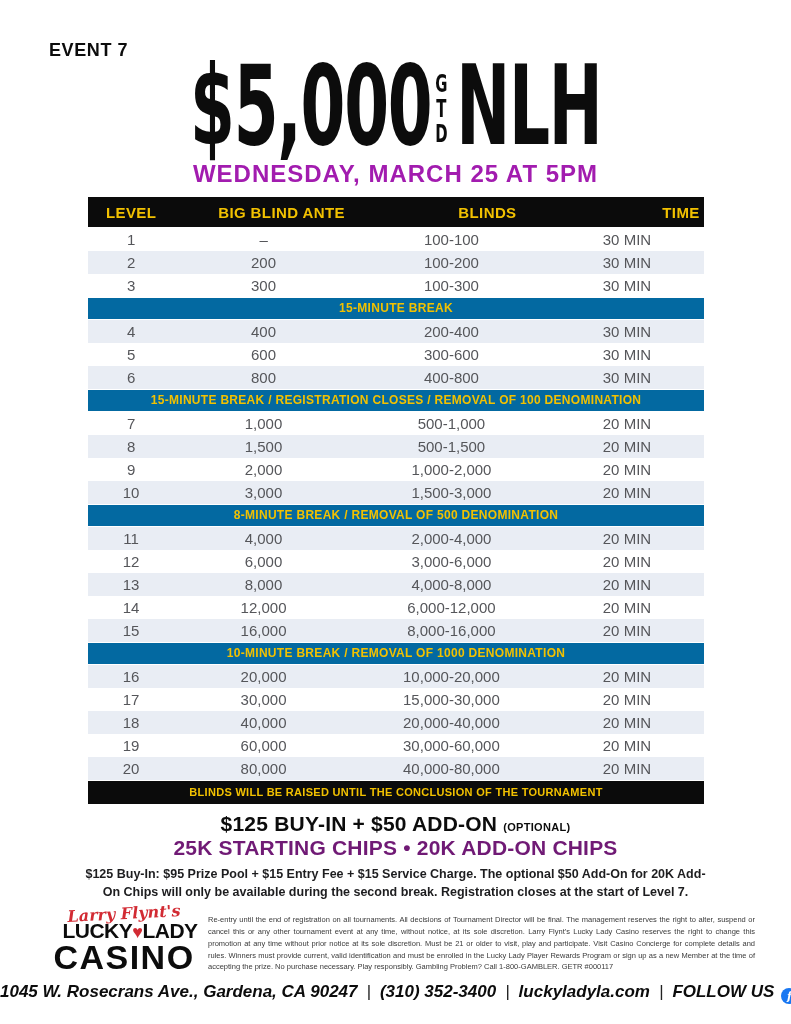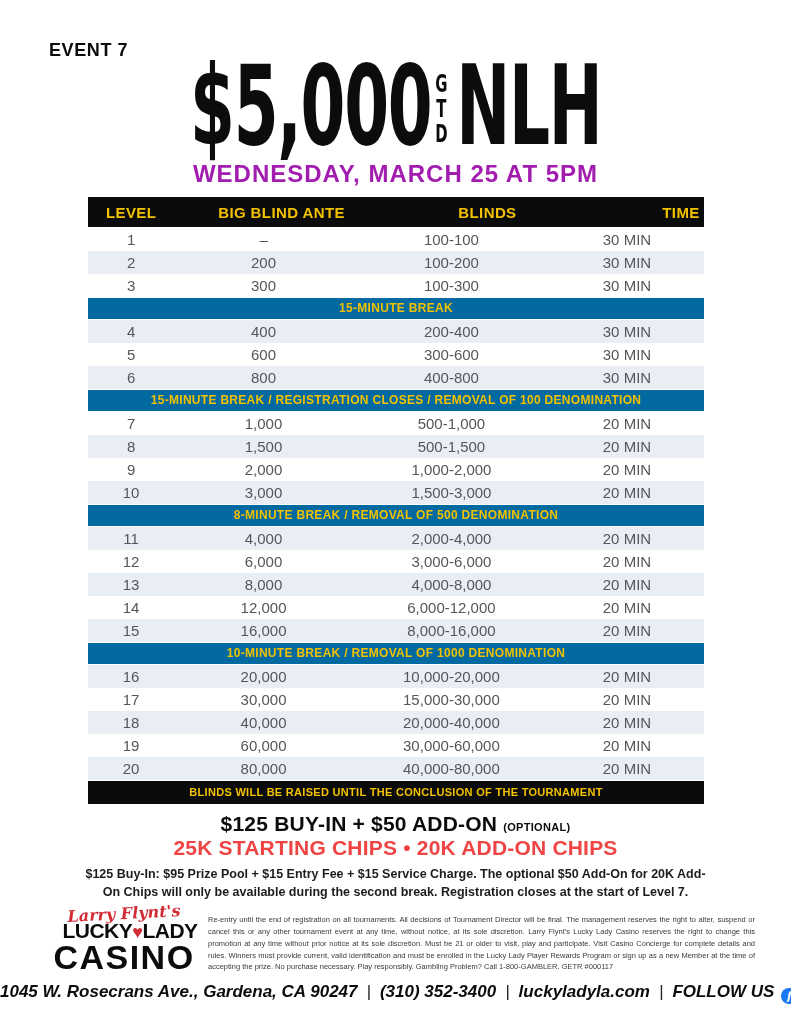--- a/index.html
+++ b/index.html
@@ -77,21 +77,21 @@
   }
 
   
   .buyin-line {
     position:absolute; top:812px; left:0; right:0; text-align:center;
     font-weight:bold; font-size:21px; color:#0c0c0c; letter-spacing:.2px;
   }
   .buyin-optional { font-size:11px; font-weight:bold; letter-spacing:.3px; }
   .chips-line {
     position:absolute; top:836px; left:0; right:0; text-align:center;
-    font-weight:bold; font-size:21px; color:#ef4444; letter-spacing:.2px;
+    font-weight:bold; font-size:21px; color:#701a75; letter-spacing:.2px;
   }
   .detail-paragraph {
     position:absolute; top:866px; left:85px; right:85px;
     text-align:center; font-weight:bold; font-size:12.5px;
     line-height:1.4; color:#1d1d1f;
   }
 
   
   .bottom-row {
     position:absolute; top:906px; left:49px; right:36px;

